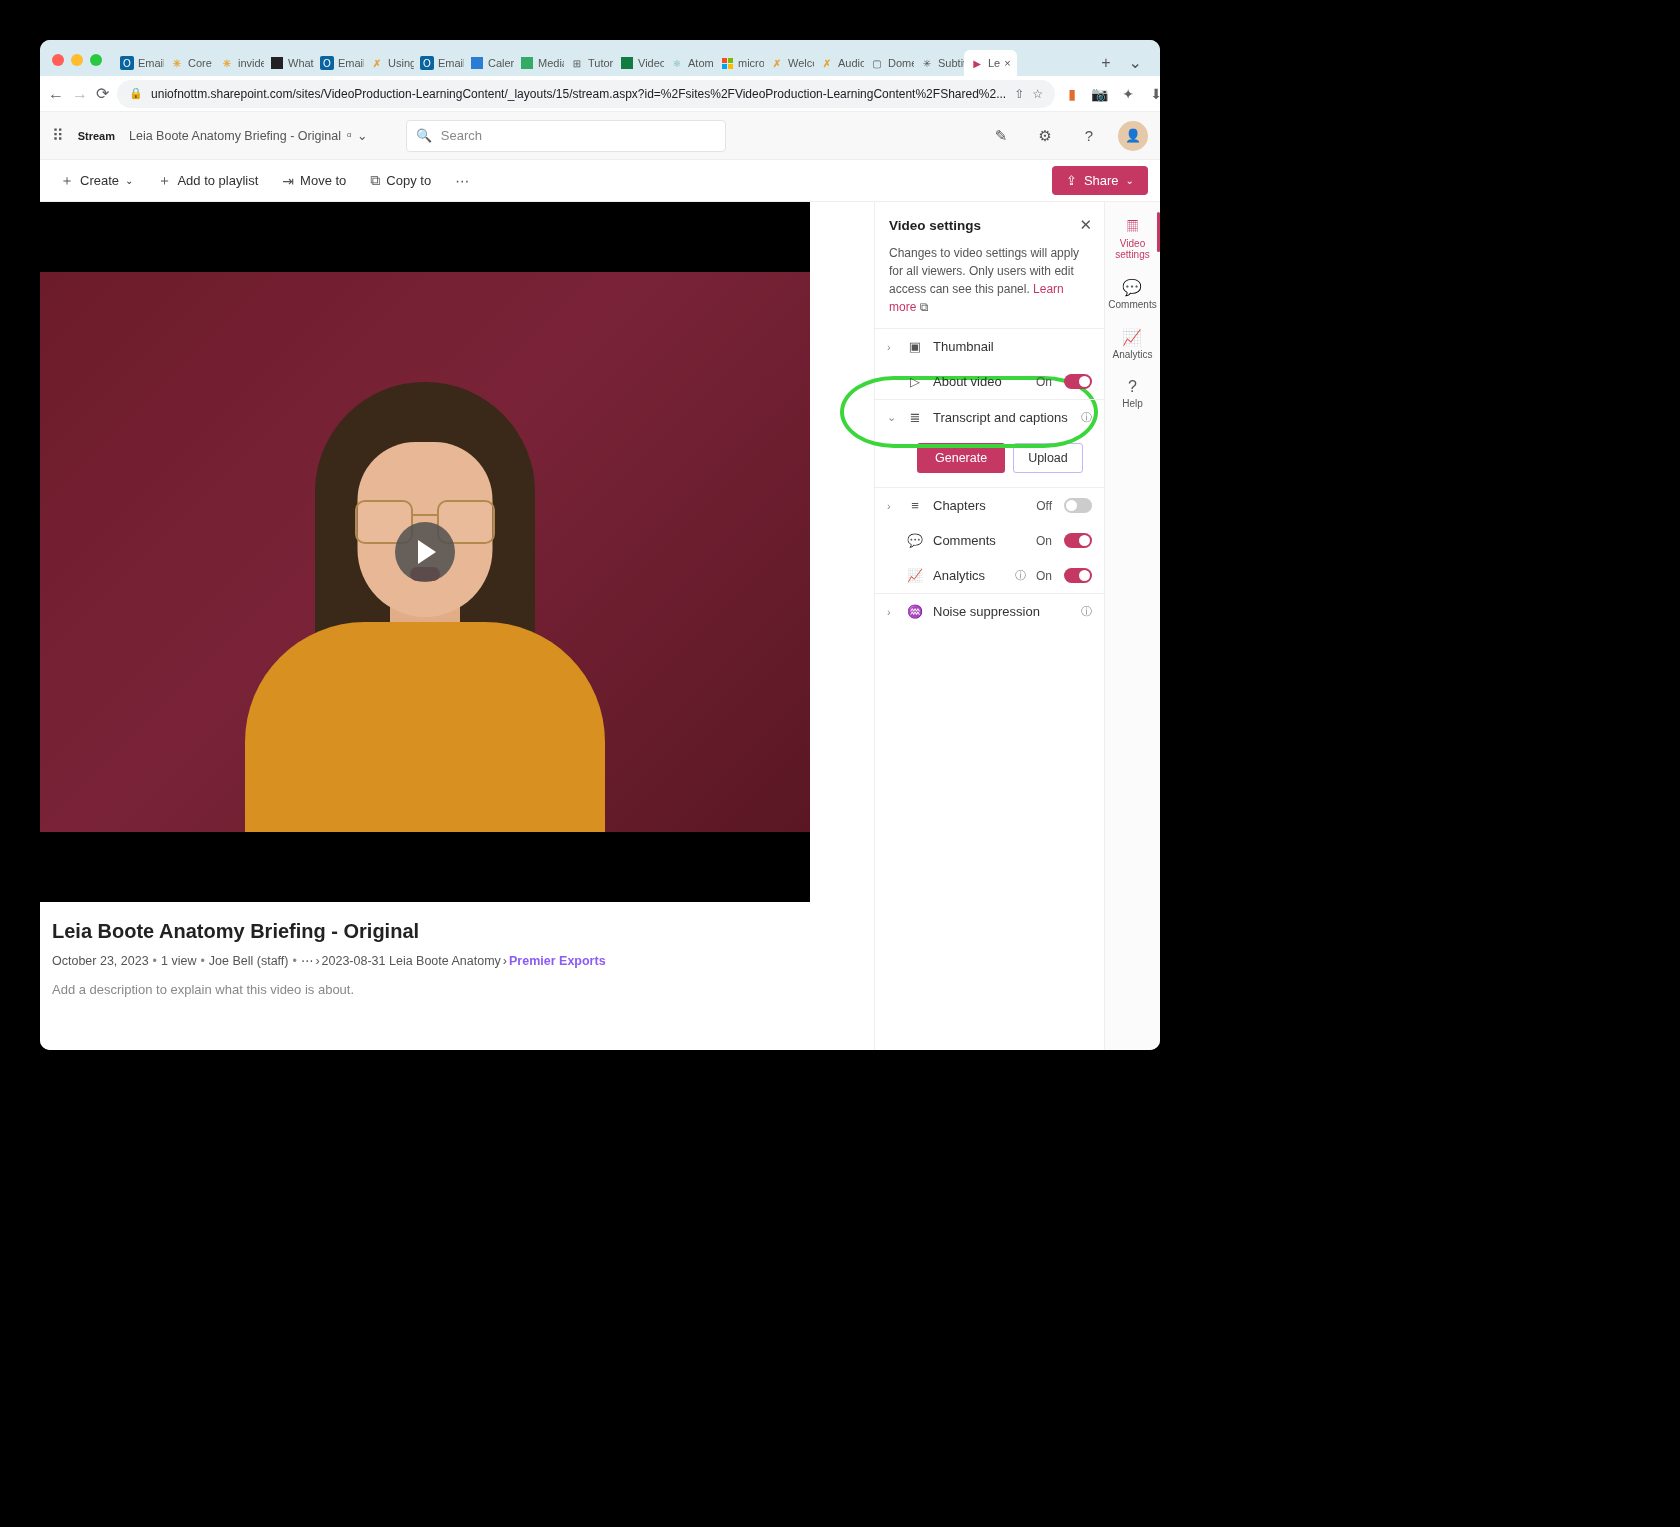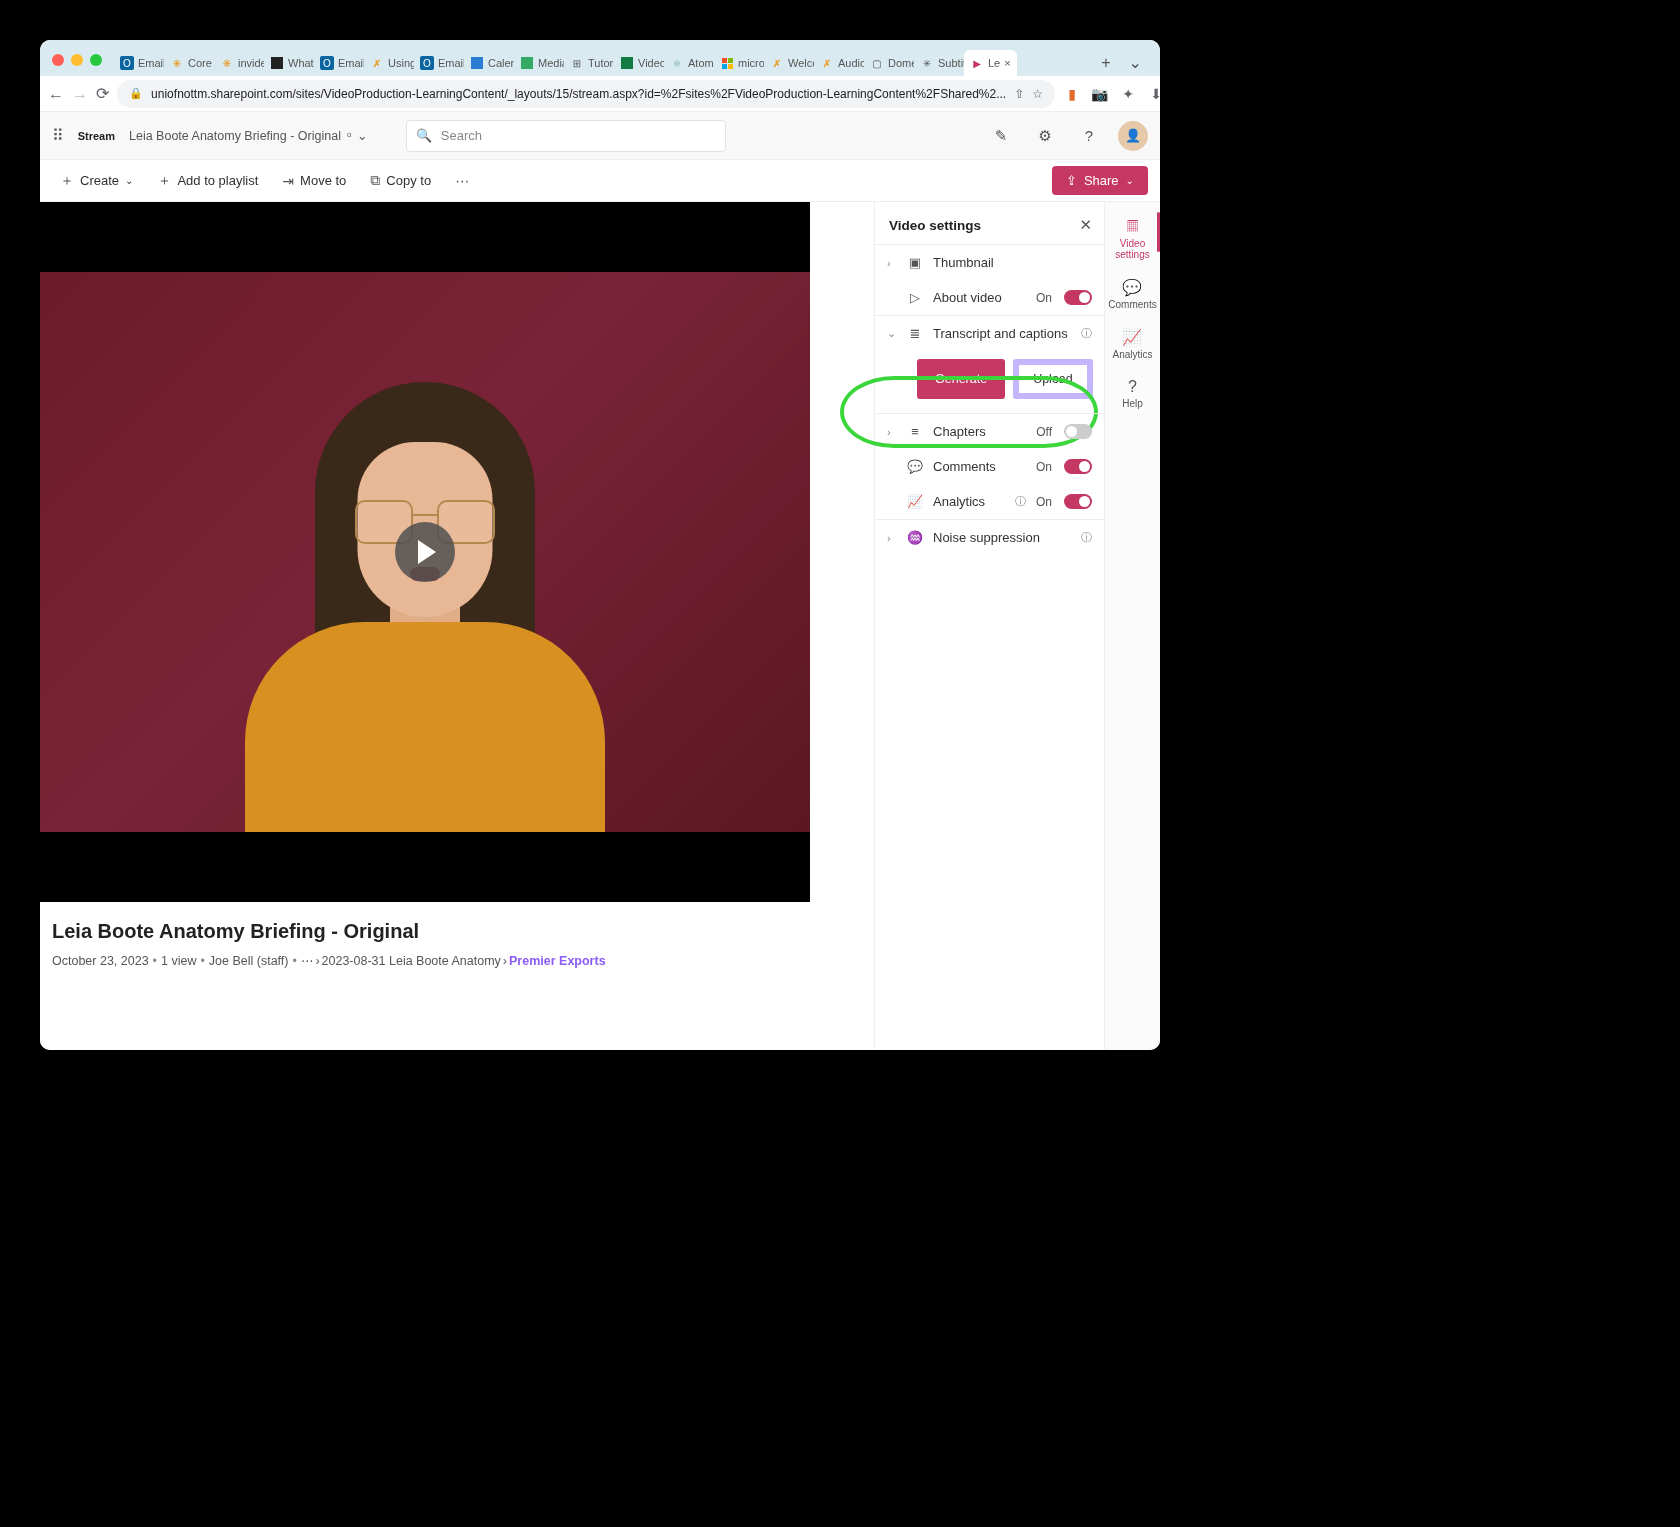--- a/index.html
+++ b/index.html
@@ -82,21 +82,21 @@
 .section .chev{color:#888;font-size:11px;width:10px;}
 .section .sic{width:16px;text-align:center;color:#555;}
 .section .lbl{flex:1;}
 .toggle{width:28px;height:15px;border-radius:10px;position:relative;}
 .toggle .knob{width:11px;height:11px;border-radius:50%;position:absolute;top:2px;background:#fff;}
 .toggle.on{background:#c43863;} .toggle.on .knob{right:2px;}
 .toggle.off{background:#ccc;} .toggle.off .knob{left:2px;}
 .tstate{font-size:12px;color:#555;margin-right:2px;}
 .genrow{padding:8px 12px 14px 42px;display:flex;gap:8px;}
 .genbtn{background:#c43863;color:#fff;border:none;border-radius:3px;padding:7px 18px;font-size:12.5px;}
-.upbtn{background:#fff;border:6px solid #c4b5fd;color:#333;border-radius:3px;padding:7px 14px;font-size:12.5px;}
+.upbtn{background:#fff;border:1px solid #c4b5fd;color:#333;border-radius:3px;padding:7px 14px;font-size:12.5px;}
 .annot{position:absolute;border:4px solid #3bd63b;border-radius:60px/40px;left:-35px;top:174px;width:258px;height:72px;pointer-events:none;}
 
 
 .rail{width:56px;border-left:1px solid #eee;background:#fbfbfb;display:flex;flex-direction:column;align-items:center;padding-top:10px;gap:6px;position:relative;}
 .railitem{display:flex;flex-direction:column;align-items:center;gap:2px;font-size:10px;color:#555;padding:6px 0;width:100%;}
 .railitem.active{color:#c43863;}
 .railitem .ric{font-size:16px;}
 .railbar{position:absolute;right:0;top:10px;width:3px;height:40px;background:#c43863;border-radius:2px;}
 
 .fav-outlook{background:#0a64a0;color:#fff;border-radius:2px;font-size:8px;padding:1px 2px;}
@@ -311,28 +311,32 @@
           <span>1 view</span>
           <span class="dot"></span>
           <a>Joe Bell (staff)</a>
           <span class="dot"></span>
           <span>⋯</span>
           <span>›</span>
           <a>2023-08-31 Leia Boote Anatomy</a>
           <span>›</span>
           <span class="bold">Premier Exports</span>
         </div>
+        <div class="desc">Add a description to explain what this video is about.</div>
       </div>
     </div>
 
     <div class="panel">
       <div class="annot"></div>
       <div class="panelhdr">
         <h3>Video settings</h3>
         <span class="closex2">✕</span>
+      </div>
+      <div class="paneltext">
+        <span>Changes to video settings will apply for all viewers. Only users with edit access can see this panel. </span><a>Learn more</a> <span>⧉</span>
       </div>
 
       <div class="section">
         <span class="chev">›</span>
         <span class="sic">▣</span>
         <span class="lbl">Thumbnail</span>
       </div>
 
       <div class="section" style="border-top:none;padding-left:32px">
         <span class="sic">▷</span>

